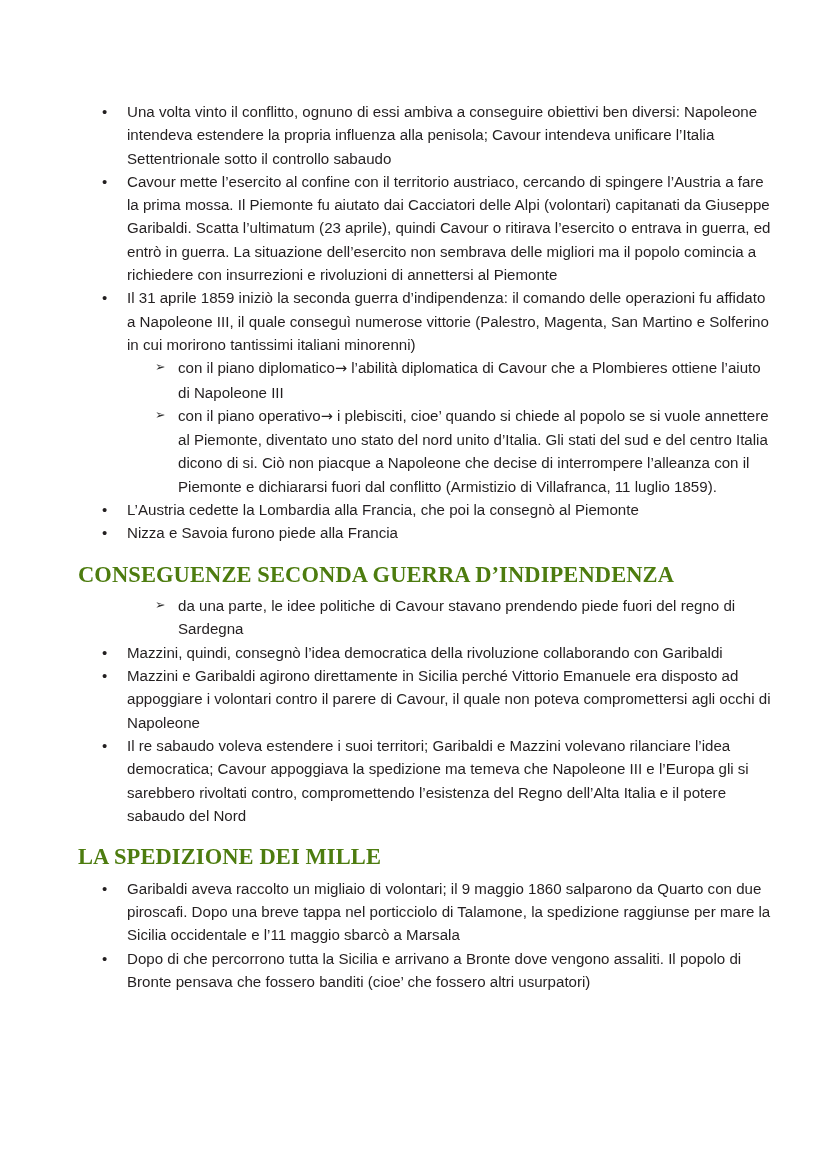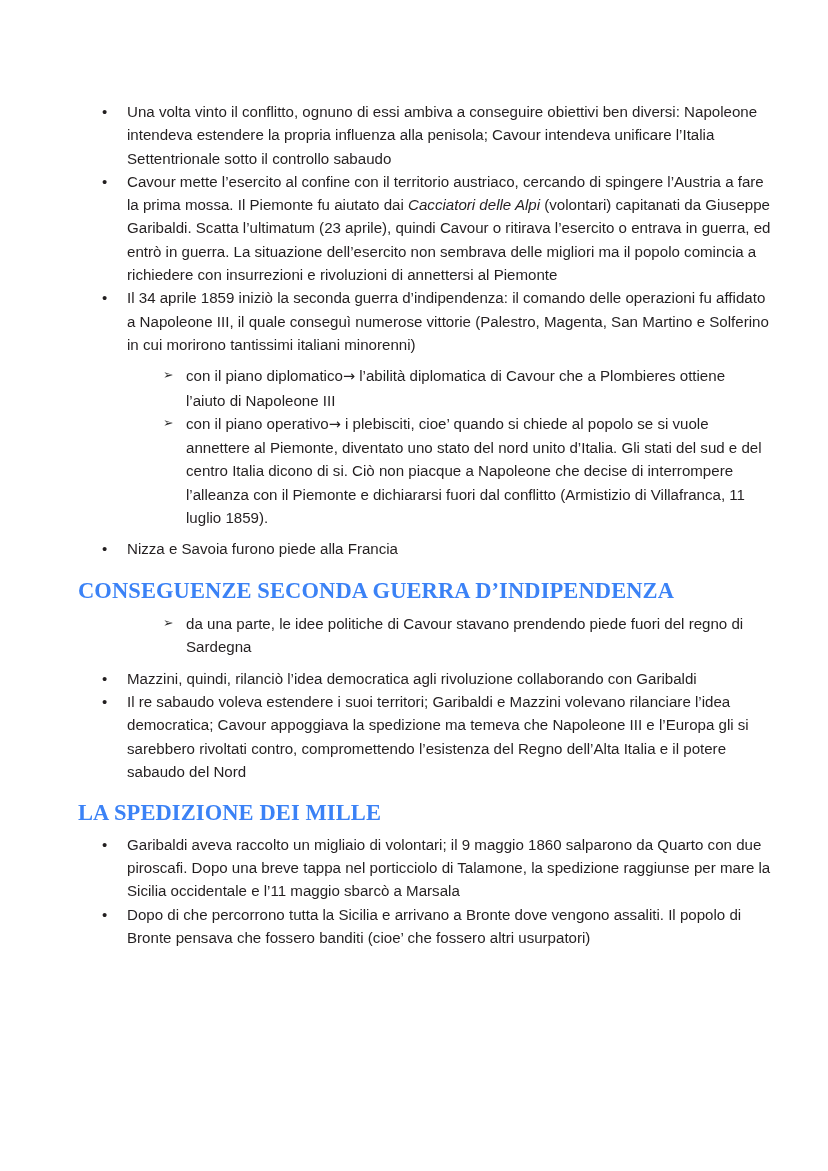--- a/index.html
+++ b/index.html
@@ -24,21 +24,21 @@
     box-sizing: border-box;
     padding: 100px 56px 0 78px;
   }
 
   
   .heading {
     font-family: "Liberation Serif", "DejaVu Serif", serif;
     font-weight: bold;
     font-size: 22.5px;
     letter-spacing: 0.1px;
-    color: #3b82f6;
+    color: #4d7c0f;
     margin: 17px 0 6px 0;
     line-height: 1.18;
     white-space: nowrap;
   }
 
   
   ul.level1 {
     list-style: none;
     margin: 0;
     padding: 0;
@@ -59,21 +59,21 @@
     position: absolute;
     left: 24px;
     top: 0;
     font-size: 15px;
     line-height: 23.3px;
     color: #231f20;
   }
 
   ul.level2 {
     list-style: none;
-    margin: 8px;
+    margin: 0;
     padding: 0;
   }
   ul.level2 > li.sub {
     position: relative;
     padding-left: 100px;
     font-size: 15.1px;
     line-height: 23.3px;
   }
   ul.level2 > li.sub > .stext {
     display: block;
@@ -81,67 +81,73 @@
   ul.level2 > li.sub > .stext::before {
     content: "\27A2";
     position: absolute;
     left: 77px;
     top: 0;
     font-size: 12.5px;
     line-height: 23.6px;
     color: #2f2f2f;
   }
 
-  .it { font-style: italic; }
+  .it { }
   .arrow { font-family: "DejaVu Sans", sans-serif; font-size: 14.5px; }
 </style>
 </head>
 <body>
 
 <div class="page">
 
   <ul class="level1">
     <li class="bullet">
       <span class="btext">Una volta vinto il conflitto, ognuno di essi ambiva a conseguire obiettivi ben diversi: Napoleone intendeva estendere la propria influenza alla penisola; Cavour intendeva unificare l’Italia Settentrionale sotto il controllo sabaudo</span>
     </li>
     <li class="bullet">
       <span class="btext"><span>Cavour mette l’esercito al confine con il territorio austriaco, cercando di spingere l’Austria a fare la prima mossa. Il Piemonte fu aiutato dai </span><span class="it">Cacciatori delle Alpi</span><span> (volontari) capitanati da Giuseppe Garibaldi. Scatta l’ultimatum (23 aprile), quindi Cavour o ritirava l’esercito o entrava in guerra, ed entrò in guerra. La situazione dell’esercito non sembrava delle migliori ma il popolo comincia a richiedere con insurrezioni e rivoluzioni di annettersi al Piemonte</span></span>
     </li>
     <li class="bullet">
-      <span class="btext">Il 34 aprile 1859 iniziò la seconda guerra d’indipendenza: il comando delle operazioni fu affidato a Napoleone III, il quale conseguì numerose vittorie (Palestro, Magenta, San Martino e Solferino in cui morirono tantissimi italiani minorenni)</span>
+      <span class="btext">Il 31 aprile 1859 iniziò la seconda guerra d’indipendenza: il comando delle operazioni fu affidato a Napoleone III, il quale conseguì numerose vittorie (Palestro, Magenta, San Martino e Solferino in cui morirono tantissimi italiani minorenni)</span>
     </li>
   </ul>
 
   <ul class="level2">
     <li class="sub">
       <span class="stext"><span>con il piano diplomatico</span><span class="arrow">→</span><span> l’abilità diplomatica di Cavour che a Plombieres ottiene l’aiuto di Napoleone III</span></span>
     </li>
     <li class="sub">
       <span class="stext"><span>con il piano operativo</span><span class="arrow">→</span><span> i plebisciti, cioe’ quando si chiede al popolo se si vuole annettere al Piemonte, diventato uno stato del nord unito d’Italia. Gli stati del sud e del centro Italia dicono di si. Ciò non piacque a Napoleone che decise di interrompere l’alleanza con il Piemonte e dichiararsi fuori dal conflitto (Armistizio di Villafranca, 11 luglio 1859).</span></span>
     </li>
   </ul>
 
   <ul class="level1">
+    <li class="bullet">
+      <span class="btext">L’Austria cedette la Lombardia alla Francia, che poi la consegnò al Piemonte</span>
+    </li>
     <li class="bullet">
       <span class="btext">Nizza e Savoia furono piede alla Francia</span>
     </li>
   </ul>
 
   <h2 class="heading">CONSEGUENZE SECONDA GUERRA D’INDIPENDENZA</h2>
 
 
   <ul class="level2">
     <li class="sub">
       <span class="stext">da una parte, le idee politiche di Cavour stavano prendendo piede fuori del regno di Sardegna</span>
     </li>
   </ul>
 
   <ul class="level1">
     <li class="bullet">
-      <span class="btext">Mazzini, quindi, rilanciò l’idea democratica agli rivoluzione collaborando con Garibaldi</span>
+      <span class="btext">Mazzini, quindi, consegnò l’idea democratica della rivoluzione collaborando con Garibaldi</span>
+    </li>
+    <li class="bullet">
+      <span class="btext">Mazzini e Garibaldi agirono direttamente in Sicilia perché Vittorio Emanuele era disposto ad appoggiare i volontari contro il parere di Cavour, il quale non poteva compromettersi agli occhi di Napoleone</span>
     </li>
     <li class="bullet">
       <span class="btext">Il re sabaudo voleva estendere i suoi territori; Garibaldi e Mazzini volevano rilanciare l’idea democratica; Cavour appoggiava la spedizione ma temeva che Napoleone III e l’Europa gli si sarebbero rivoltati contro, compromettendo l’esistenza del Regno dell’Alta Italia e il potere sabaudo del Nord</span>
     </li>
   </ul>
 
   <h2 class="heading">LA SPEDIZIONE DEI MILLE</h2>
 
   <ul class="level1">
     <li class="bullet">

